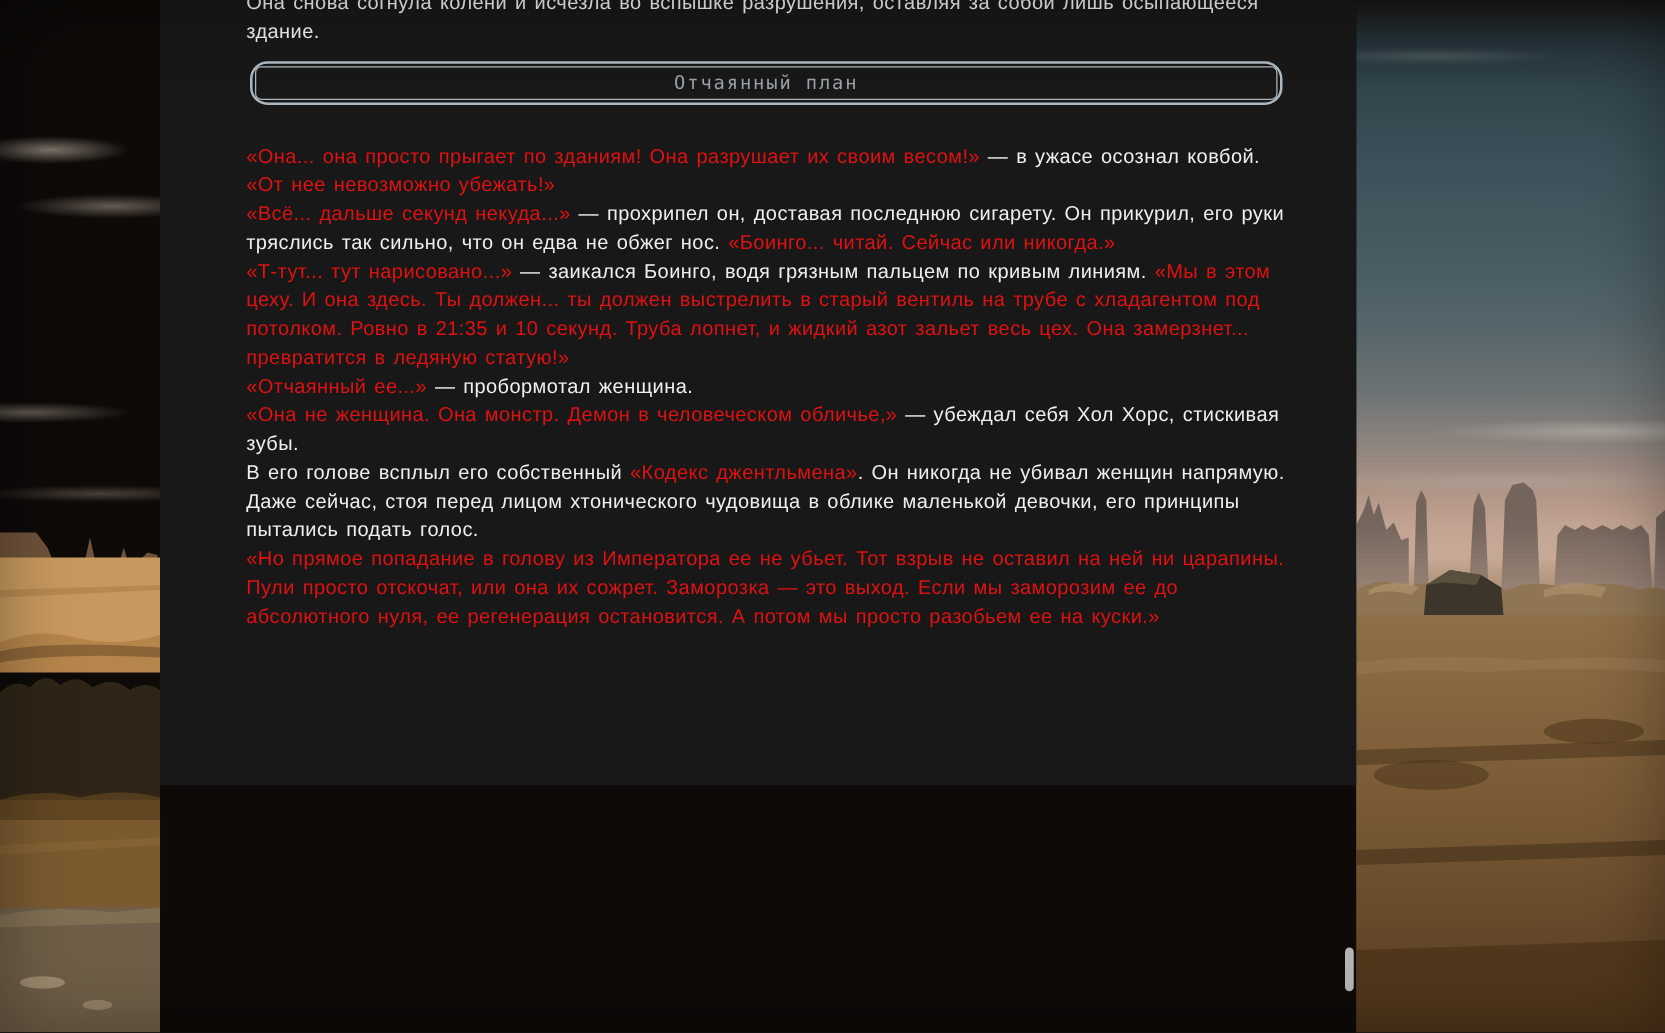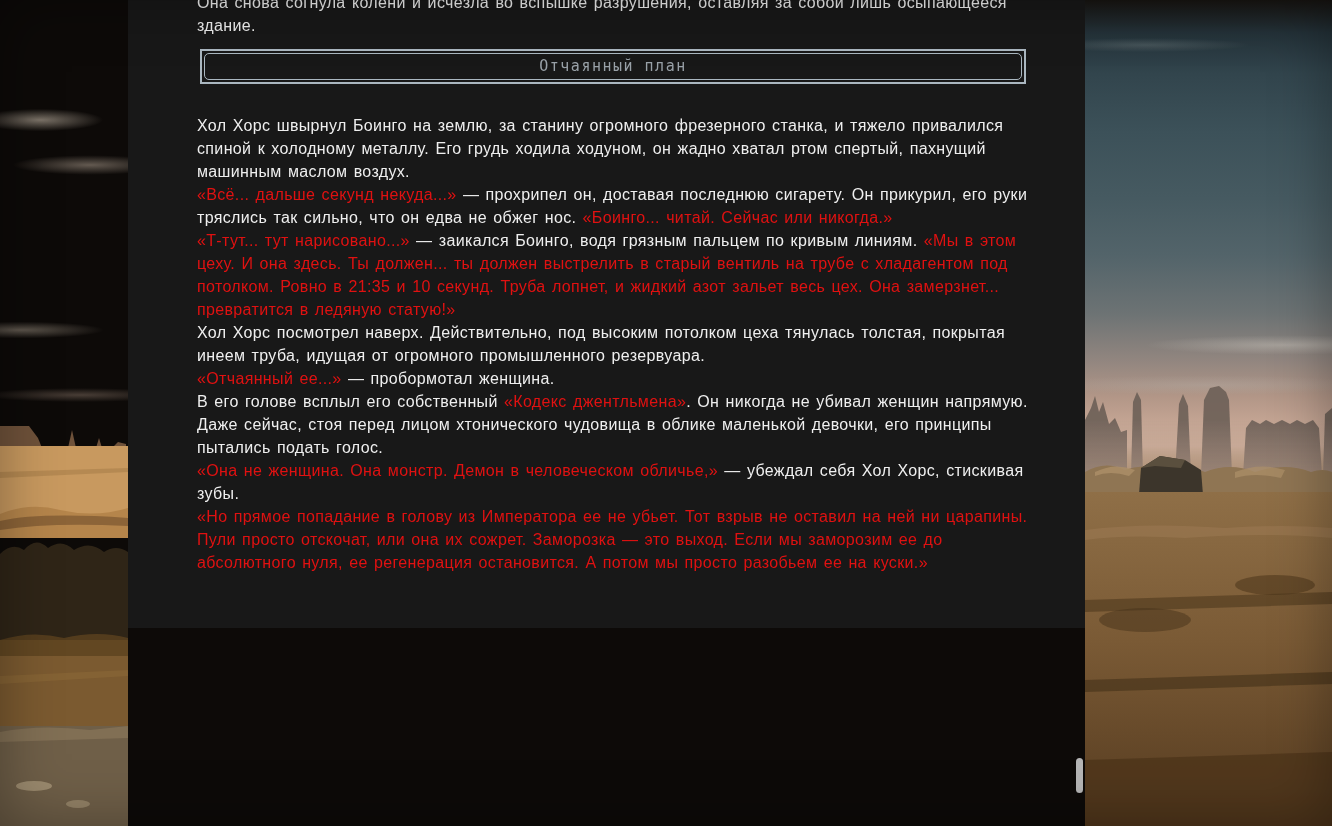--- a/index.html
+++ b/index.html
@@ -56,21 +56,21 @@
   p.line{
     margin:0;font-size:16px;line-height:23px;
     letter-spacing:.35px;word-spacing:1.5px;
     color:var(--body,#efefef);
   }
   p.partial{margin-top:-9px;}
   .red{color:var(--red,#e01111);}
   .title-box{
     box-sizing:border-box;margin:12px 0 0 3px;width:826px;
     border:2px solid var(--panel-border,#aab7c0);
-    border-radius:0;padding:2px;
+    border-radius:14px;padding:2px;
   }
   .title-inner{
     border:1.5px solid var(--panel-border,#aab7c0);
     border-radius:5px;text-align:center;padding:3px 0 4px 0;
     font-family:"DejaVu Sans Mono","Liberation Mono",monospace;
     font-size:15px;letter-spacing:1.5px;color:var(--title,#99a1a8);
   }
   #story-text{margin-top:30px;}
   .scroll-thumb{
     position:absolute;right:2px;top:758px;width:7px;height:35px;
@@ -158,26 +158,25 @@
 
 <div class="panel">
   <div class="content">
     <p class="line partial">Она снова согнула колени и исчезла во вспышке разрушения, оставляя за собой лишь осыпающееся здание.</p>
     <div class="title-box">
       <div class="title-inner">
         <span>Отчаянный план</span>
       </div>
     </div>
     <div id="story-text">
-        <p class="line"><span>Хол Хорс швырнул Боинго на землю, за станину огромного фрезерного станка, и тяжело привалился спиной к холодному металлу. Его грудь ходила ходуном, он жадно хватал ртом спертый, пахнущий машинным маслом воздух.</span></p>
+        <p class="line"><span class="red">«Она... она просто прыгает по зданиям! Она разрушает их своим весом!»</span><span> — в ужасе осознал ковбой. </span><span class="red">«От нее невозможно убежать!»</span></p>
         <p class="line"><span class="red">«Всё... дальше секунд некуда...»</span><span> — прохрипел он, доставая последнюю сигарету. Он прикурил, его руки тряслись так сильно, что он едва не обжег нос. </span><span class="red">«Боинго... читай. Сейчас или никогда.»</span></p>
         <p class="line"><span class="red">«Т-тут... тут нарисовано...»</span><span> — заикался Боинго, водя грязным пальцем по кривым линиям. </span><span class="red">«Мы в этом цеху. И она здесь. Ты должен... ты должен выстрелить в старый вентиль на трубе с хладагентом под потолком. Ровно в 21:35 и 10 секунд. Труба лопнет, и жидкий азот зальет весь цех. Она замерзнет... превратится в ледяную статую!»</span></p>
-        <p class="line"><span>Хол Хорс посмотрел наверх. Действительно, под высоким потолком цеха тянулась толстая, покрытая инеем труба, идущая от огромного промышленного резервуара.</span></p>
         <p class="line"><span class="red">«Отчаянный ее...»</span><span> — пробормотал женщина.</span></p>
+        <p class="line"><span class="red">«Она не женщина. Она монстр. Демон в человеческом обличье,»</span><span> — убеждал себя Хол Хорс, стискивая зубы.</span></p>
         <p class="line"><span>В его голове всплыл его собственный </span><span class="red">«Кодекс джентльмена»</span><span>. Он никогда не убивал женщин напрямую. Даже сейчас, стоя перед лицом хтонического чудовища в облике маленькой девочки, его принципы пытались подать голос.</span></p>
-        <p class="line"><span class="red">«Она не женщина. Она монстр. Демон в человеческом обличье,»</span><span> — убеждал себя Хол Хорс, стискивая зубы.</span></p>
         <p class="line"><span class="red">«Но прямое попадание в голову из Императора ее не убьет. Тот взрыв не оставил на ней ни царапины. Пули просто отскочат, или она их сожрет. Заморозка — это выход. Если мы заморозим ее до абсолютного нуля, ее регенерация остановится. А потом мы просто разобьем ее на куски.»</span></p>
       </div>
   </div>
   <div class="scroll-thumb"></div>
 </div>
 
 <div class="vignette"></div>
 
 </body></html>

